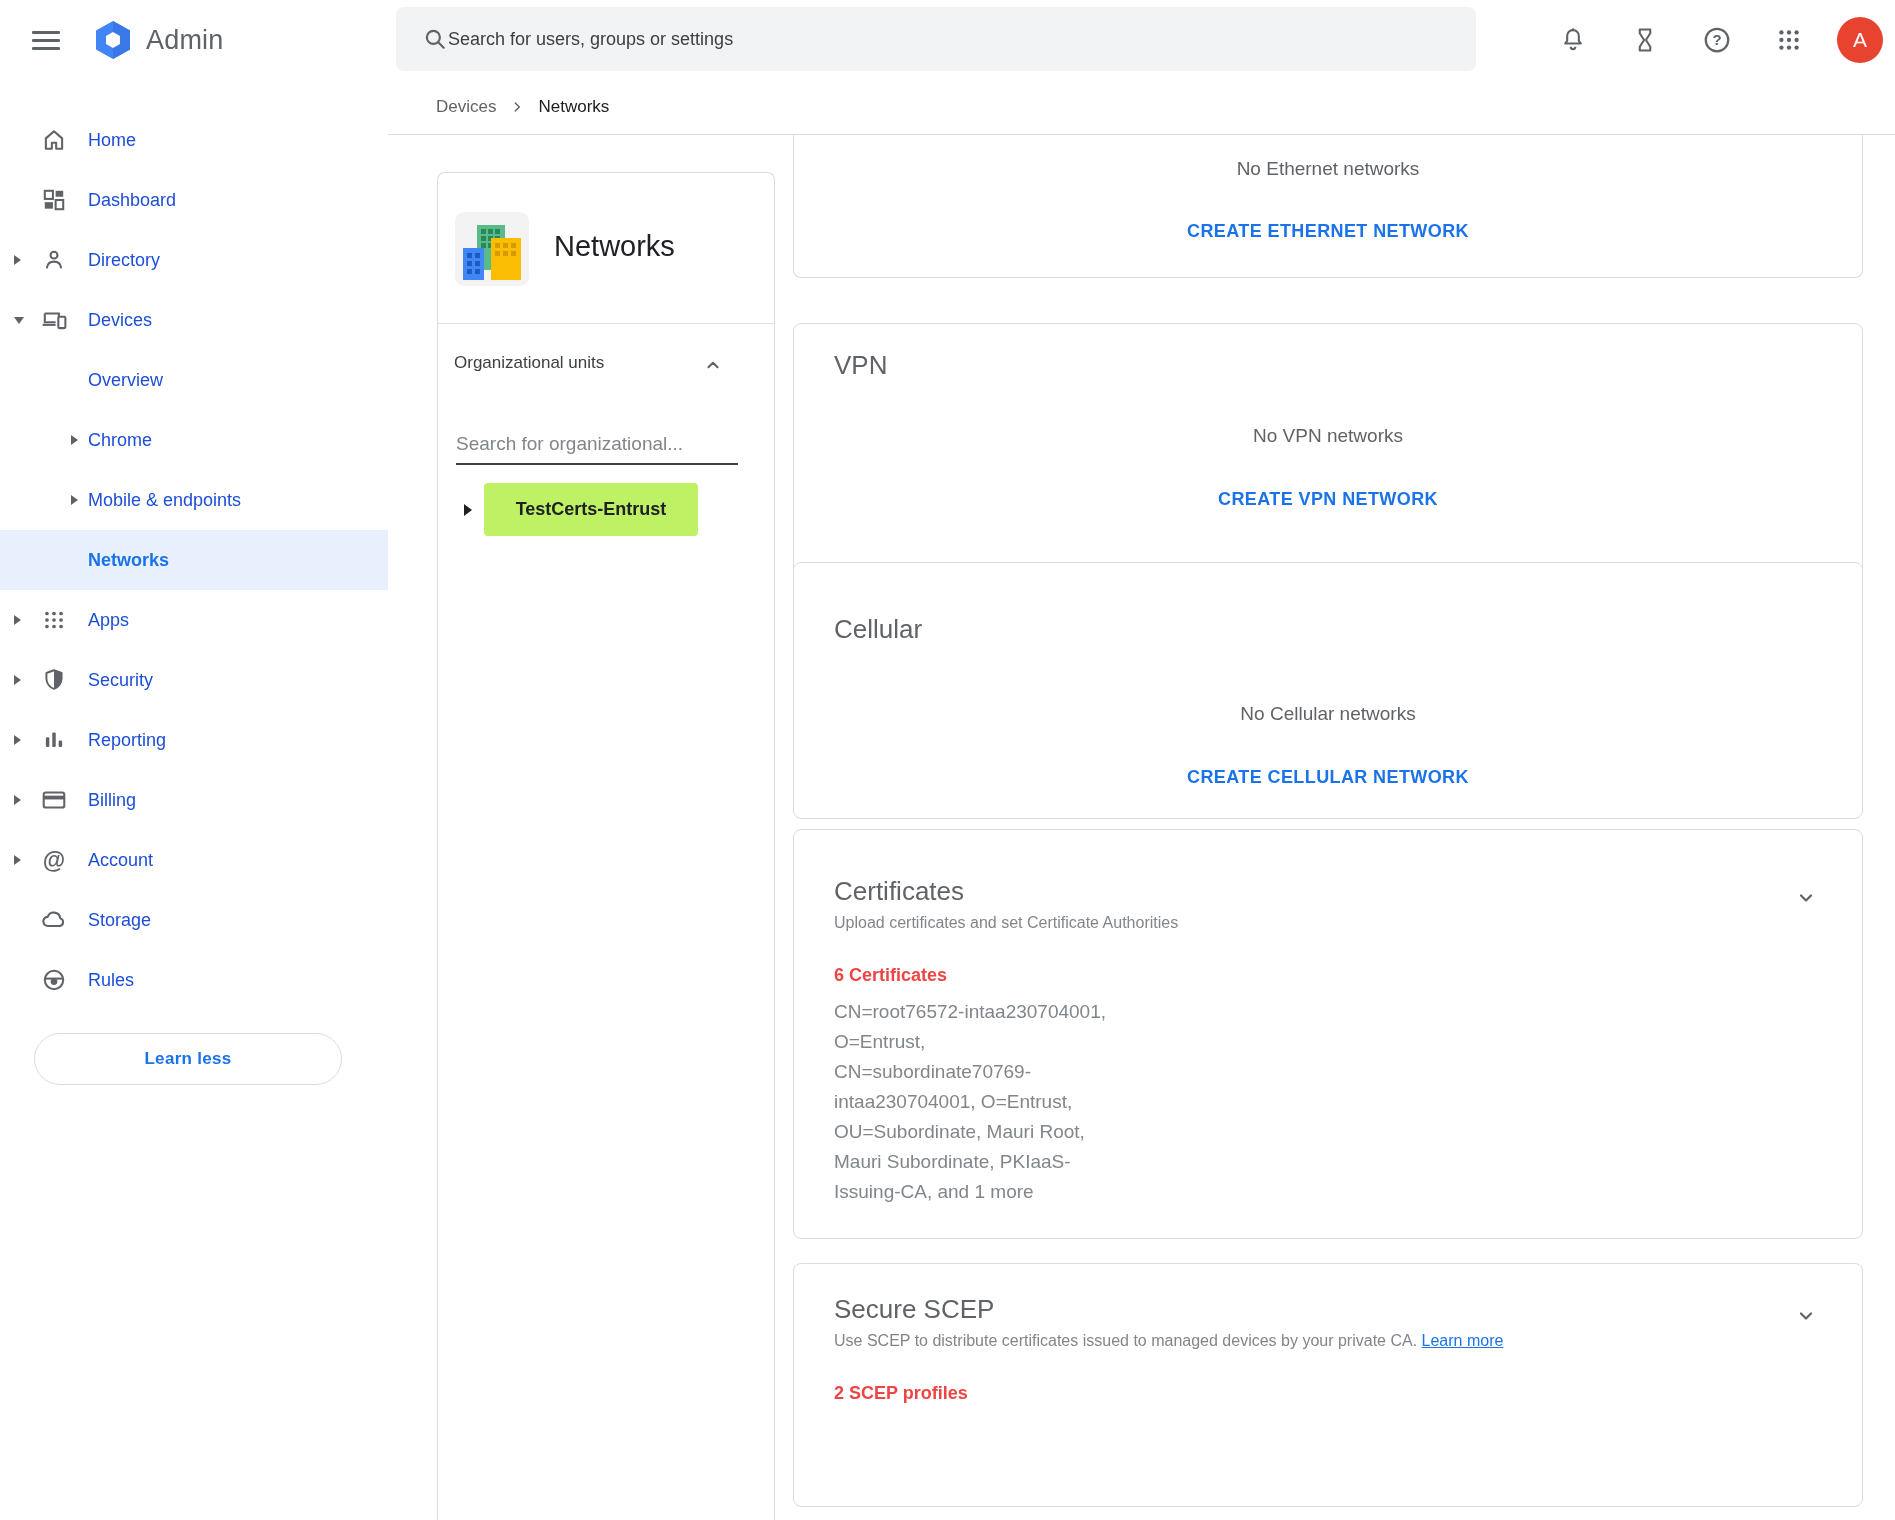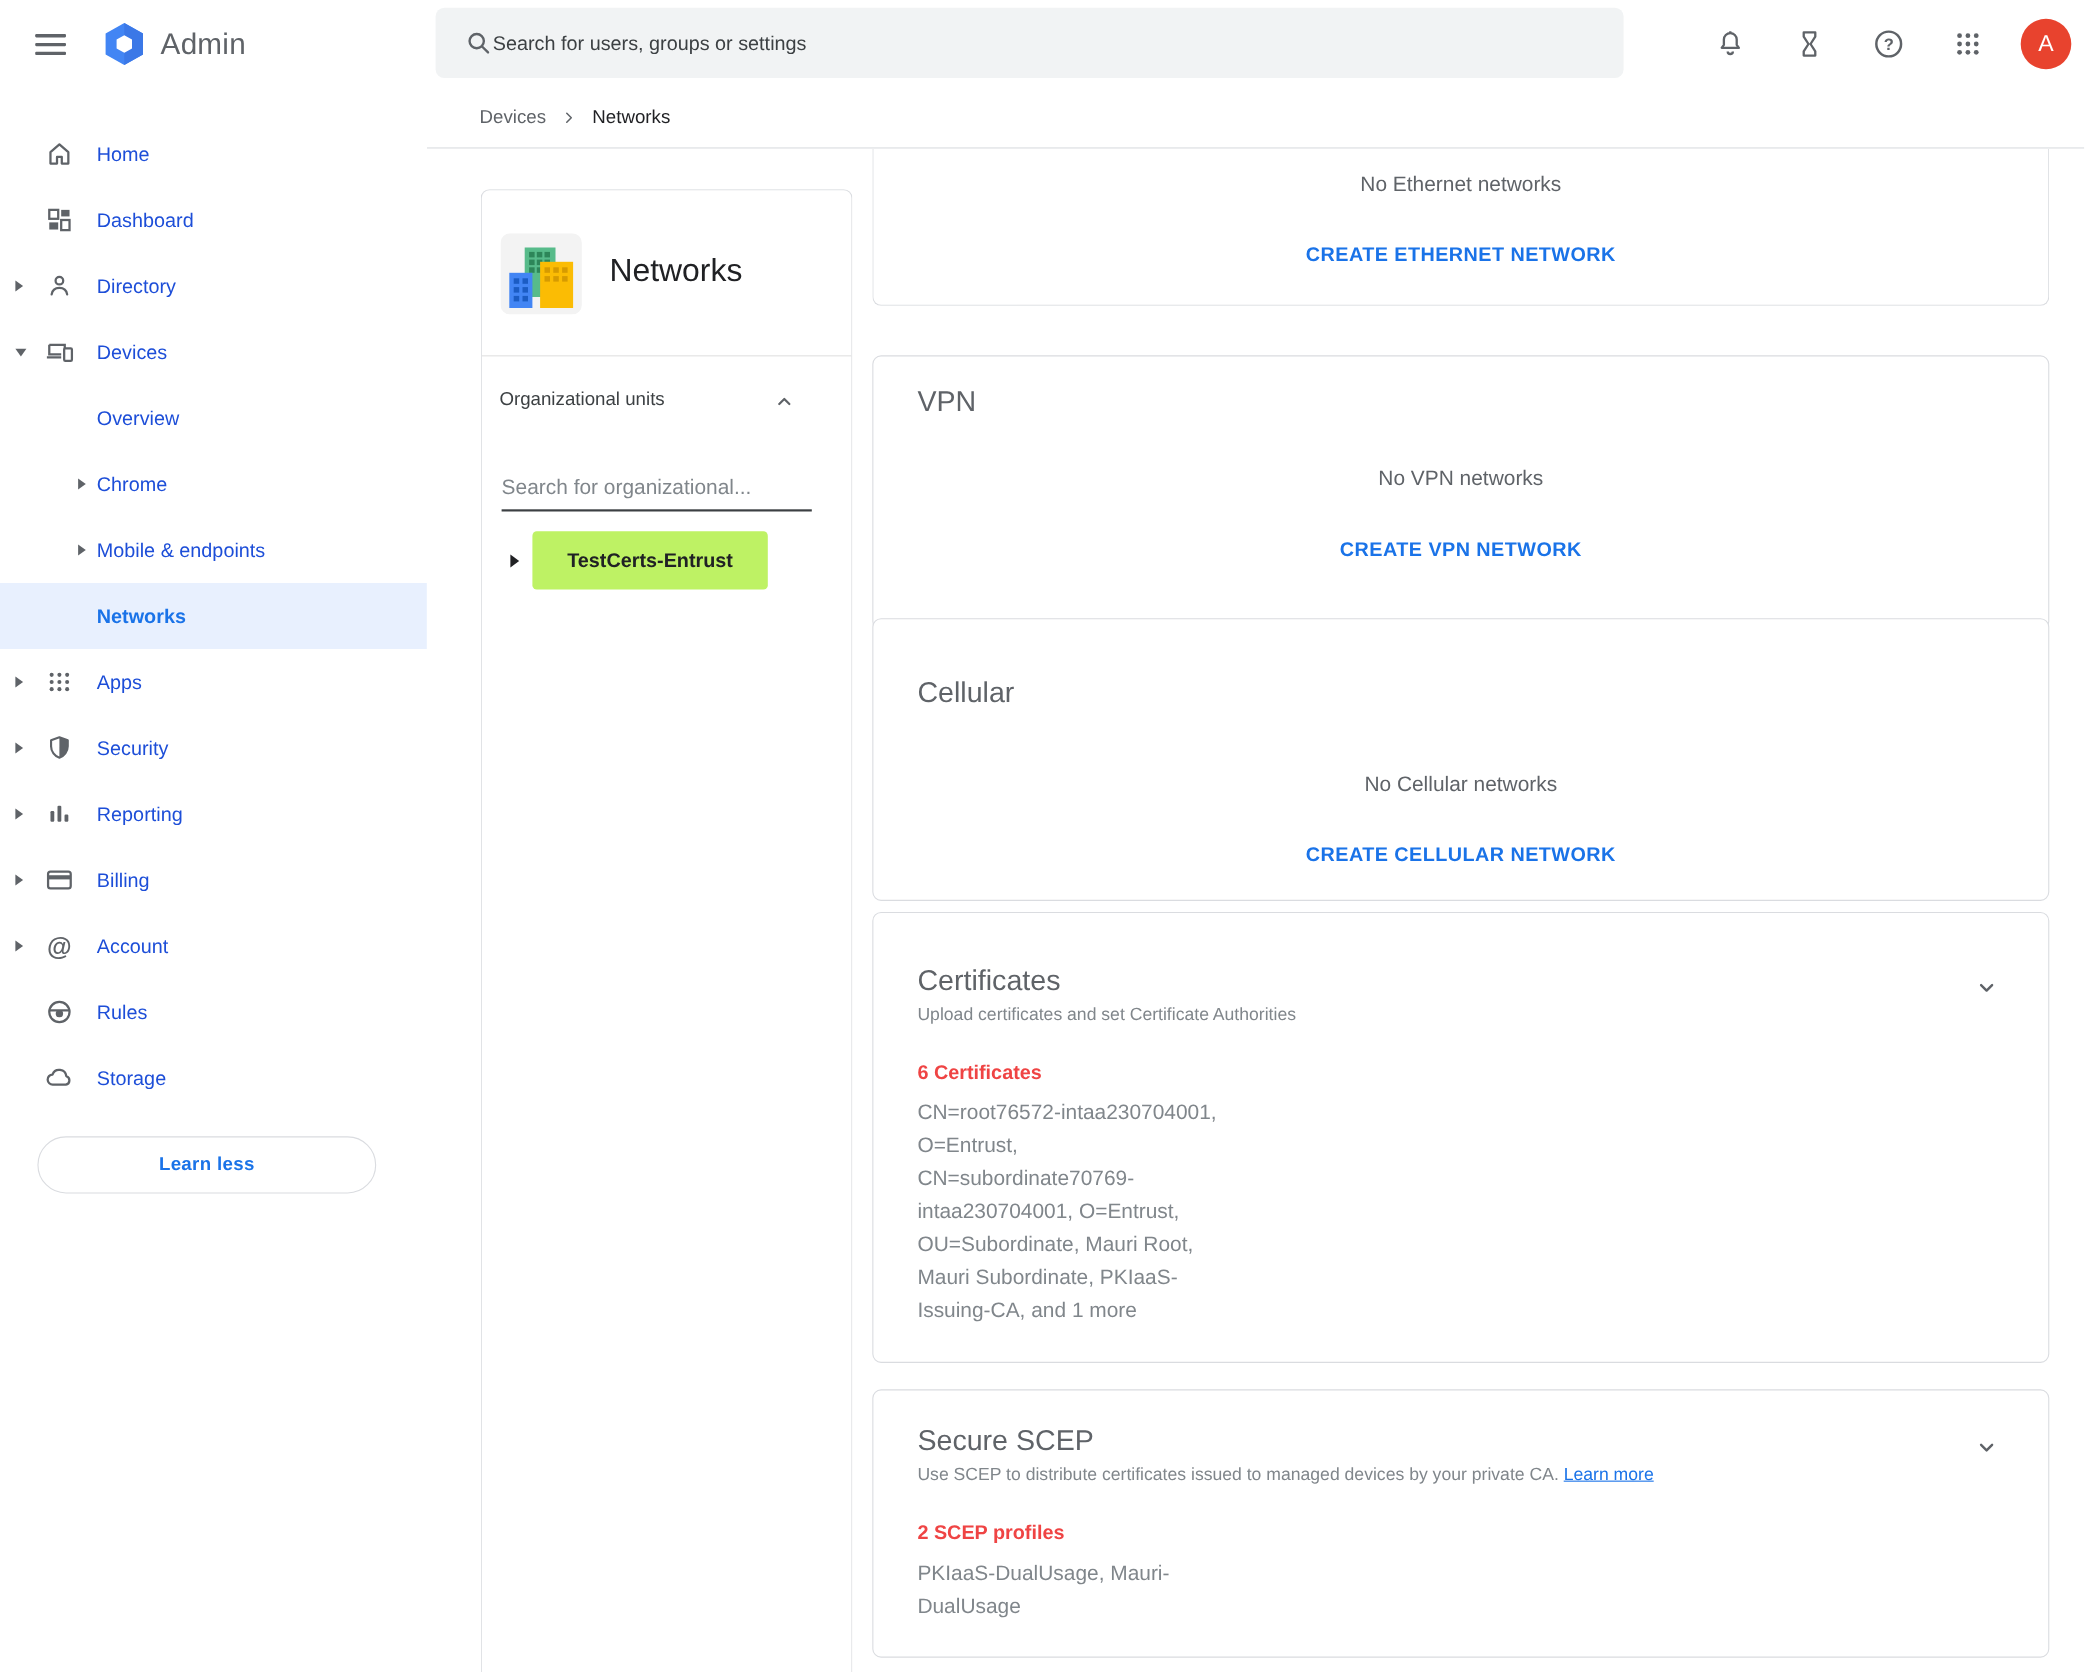--- a/index.html
+++ b/index.html
@@ -249,34 +249,34 @@
     <div class="nav-item">
       <span class="tri tri-right"></span>
       <span class="nav-icon">
           <span class="at-glyph">@</span>
         </span>
       <span class="nav-label">Account</span>
     </div>
     <div class="nav-item">
       <span class="nav-icon">
           <svg width="26" height="26" viewBox="0 0 24 24">
+            <path d="M6.5 17.5a4.2 4.2 0 0 1-.3-8.4 6 6 0 0 1 11.6 1.4 3.6 3.6 0 0 1-.4 7z" fill="none" stroke="#5f6368" stroke-width="1.9" stroke-linejoin="round"></path>
+          </svg>
+        </span>
+      <span class="nav-label">Storage</span>
+    </div>
+    <div class="nav-item">
+      <span class="nav-icon">
+          <svg width="26" height="26" viewBox="0 0 24 24">
             <circle cx="12" cy="12" r="8.5" fill="none" stroke="#5f6368" stroke-width="1.9"></circle>
             <line x1="4" y1="10.7" x2="20" y2="10.7" stroke="#5f6368" stroke-width="1.9"></line>
             <circle cx="12" cy="13.4" r="3.1" fill="#5f6368"></circle>
           </svg>
         </span>
       <span class="nav-label">Rules</span>
-    </div>
-    <div class="nav-item">
-      <span class="nav-icon">
-          <svg width="26" height="26" viewBox="0 0 24 24">
-            <path d="M6.5 17.5a4.2 4.2 0 0 1-.3-8.4 6 6 0 0 1 11.6 1.4 3.6 3.6 0 0 1-.4 7z" fill="none" stroke="#5f6368" stroke-width="1.9" stroke-linejoin="round"></path>
-          </svg>
-        </span>
-      <span class="nav-label">Storage</span>
     </div>
     <button class="show-less">Learn less</button>
   </nav>
 
   <div class="content">
 
     <div class="breadcrumb-row">
       <span class="crumb-parent">Devices</span>
       <span class="crumb-sep">
           <svg width="14" height="14" viewBox="0 0 24 24">
@@ -376,24 +376,20 @@
       </span>
     </div>
 
     <div class="card" style="top:1184px; height:244px;">
       <div class="card-title" style="top:30px;">Secure SCEP</div>
       <div class="card-subtitle" style="top:68px;">
         <span>Use SCEP to distribute certificates issued to managed devices by your private CA.</span>
         <span class="learn-more">Learn more</span>
       </div>
       <div class="count-label" style="top:119px;">2 SCEP profiles</div>
-      <div class="cert-lines" style="top:152px;">
-        <div>PKIaaS-DualUsage, Mauri-</div>
-        <div>DualUsage</div>
-      </div>
       <span class="chev-btn" style="top:32px;">
         <svg width="24" height="24" viewBox="0 0 24 24">
             <polyline points="7,9.5 12,14.5 17,9.5" fill="none" stroke="#5f6368" stroke-width="2.2" stroke-linecap="round" stroke-linejoin="round"></polyline>
           </svg>
       </span>
     </div>
 
   </div>
 </div>
 

